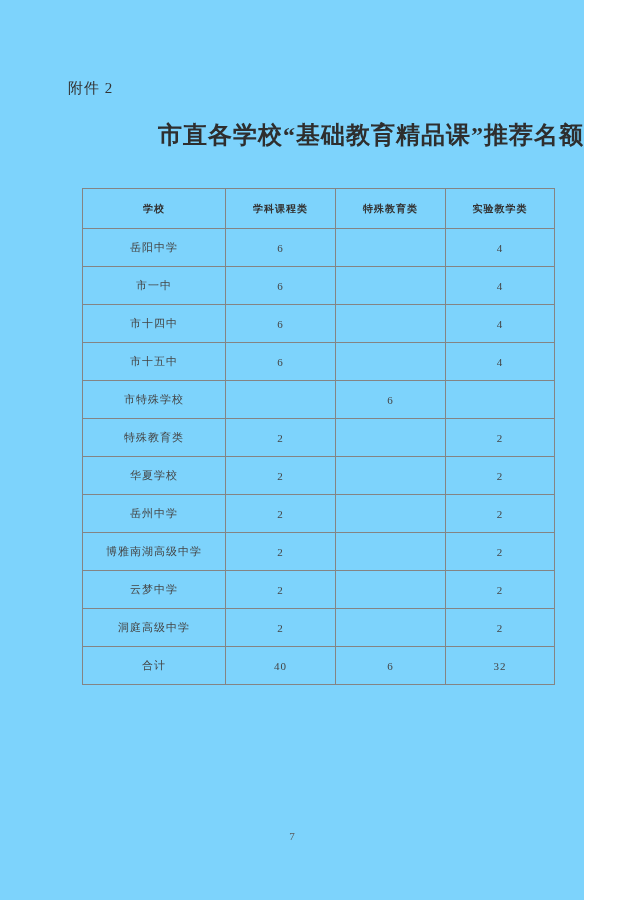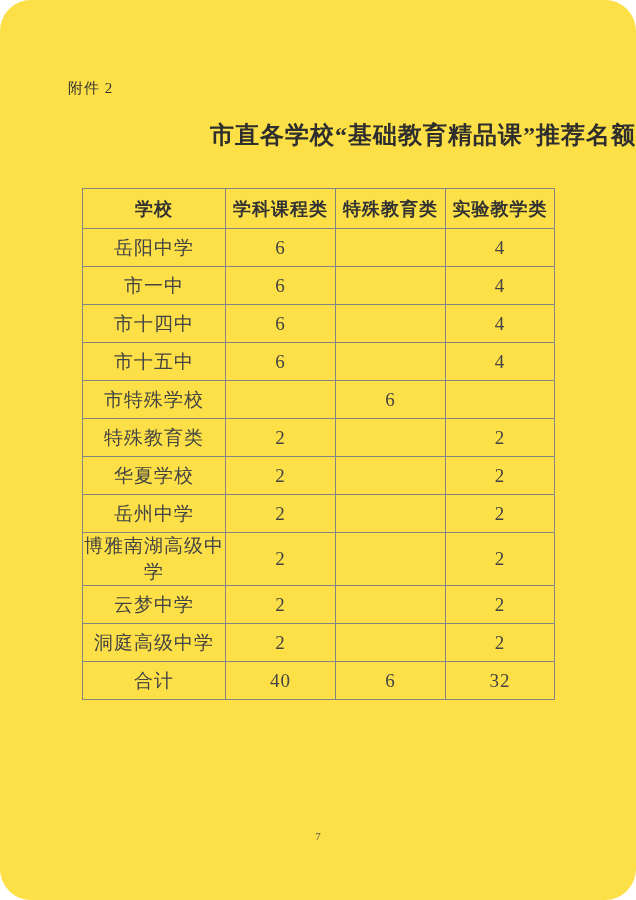--- a/index.html
+++ b/index.html
@@ -6,24 +6,23 @@
   html, body {
     width: 636px;
     height: 900px;
     background: #ffffff;
     font-family: "Liberation Serif", "DejaVu Serif", serif;
     color: #3d3d3d;
     overflow: hidden;
   }
   .page {
     position: relative;
-    width: 636px;
+    width: 584px;
     height: 900px;
-    background: #fde047;
-    border-radius: 31px;
+    background: #7dd3fc;
   }
   .attachment-label {
     position: absolute;
     left: 68px;
     top: 79px;
     font-size: 15px;
     color: #333333;
     letter-spacing: 1px;
   }
   .doc-title {
@@ -52,28 +51,28 @@
   }
   table.quota-table th,
   table.quota-table td {
     border: 1px solid #848484;
     text-align: center;
     vertical-align: middle;
     overflow: hidden;
   }
   table.quota-table th {
     height: 40px;
-    font-size: 18px;
+    font-size: 10px;
     font-weight: bold;
     color: #333333;
     letter-spacing: 1px;
   }
   table.quota-table td {
     height: 38px;
-    font-size: 19px;
+    font-size: 11px;
     font-weight: normal;
     color: #444444;
     letter-spacing: 1px;
   }
   .page-number {
     position: absolute;
     left: 0;
     right: 0;
     top: 830px;
     text-align: center;

